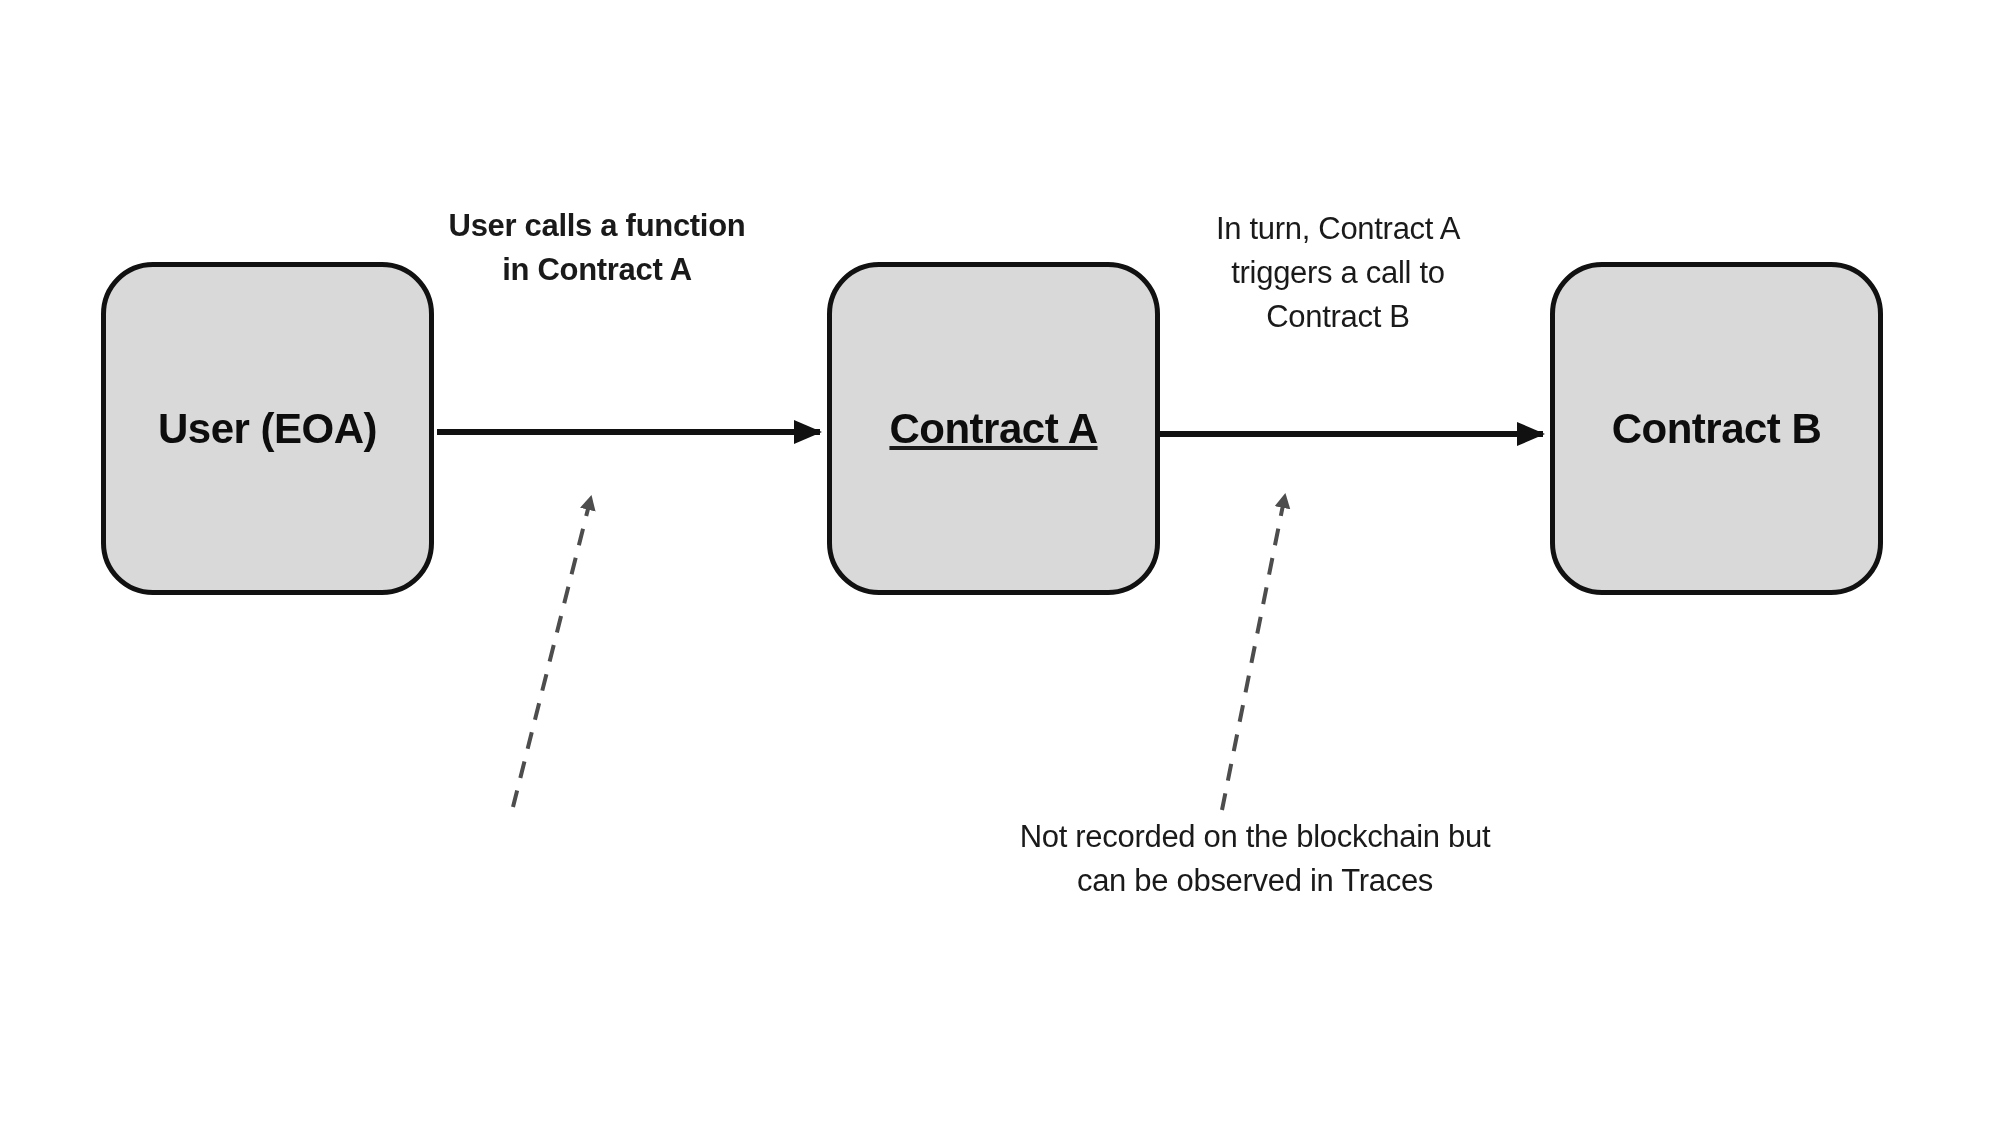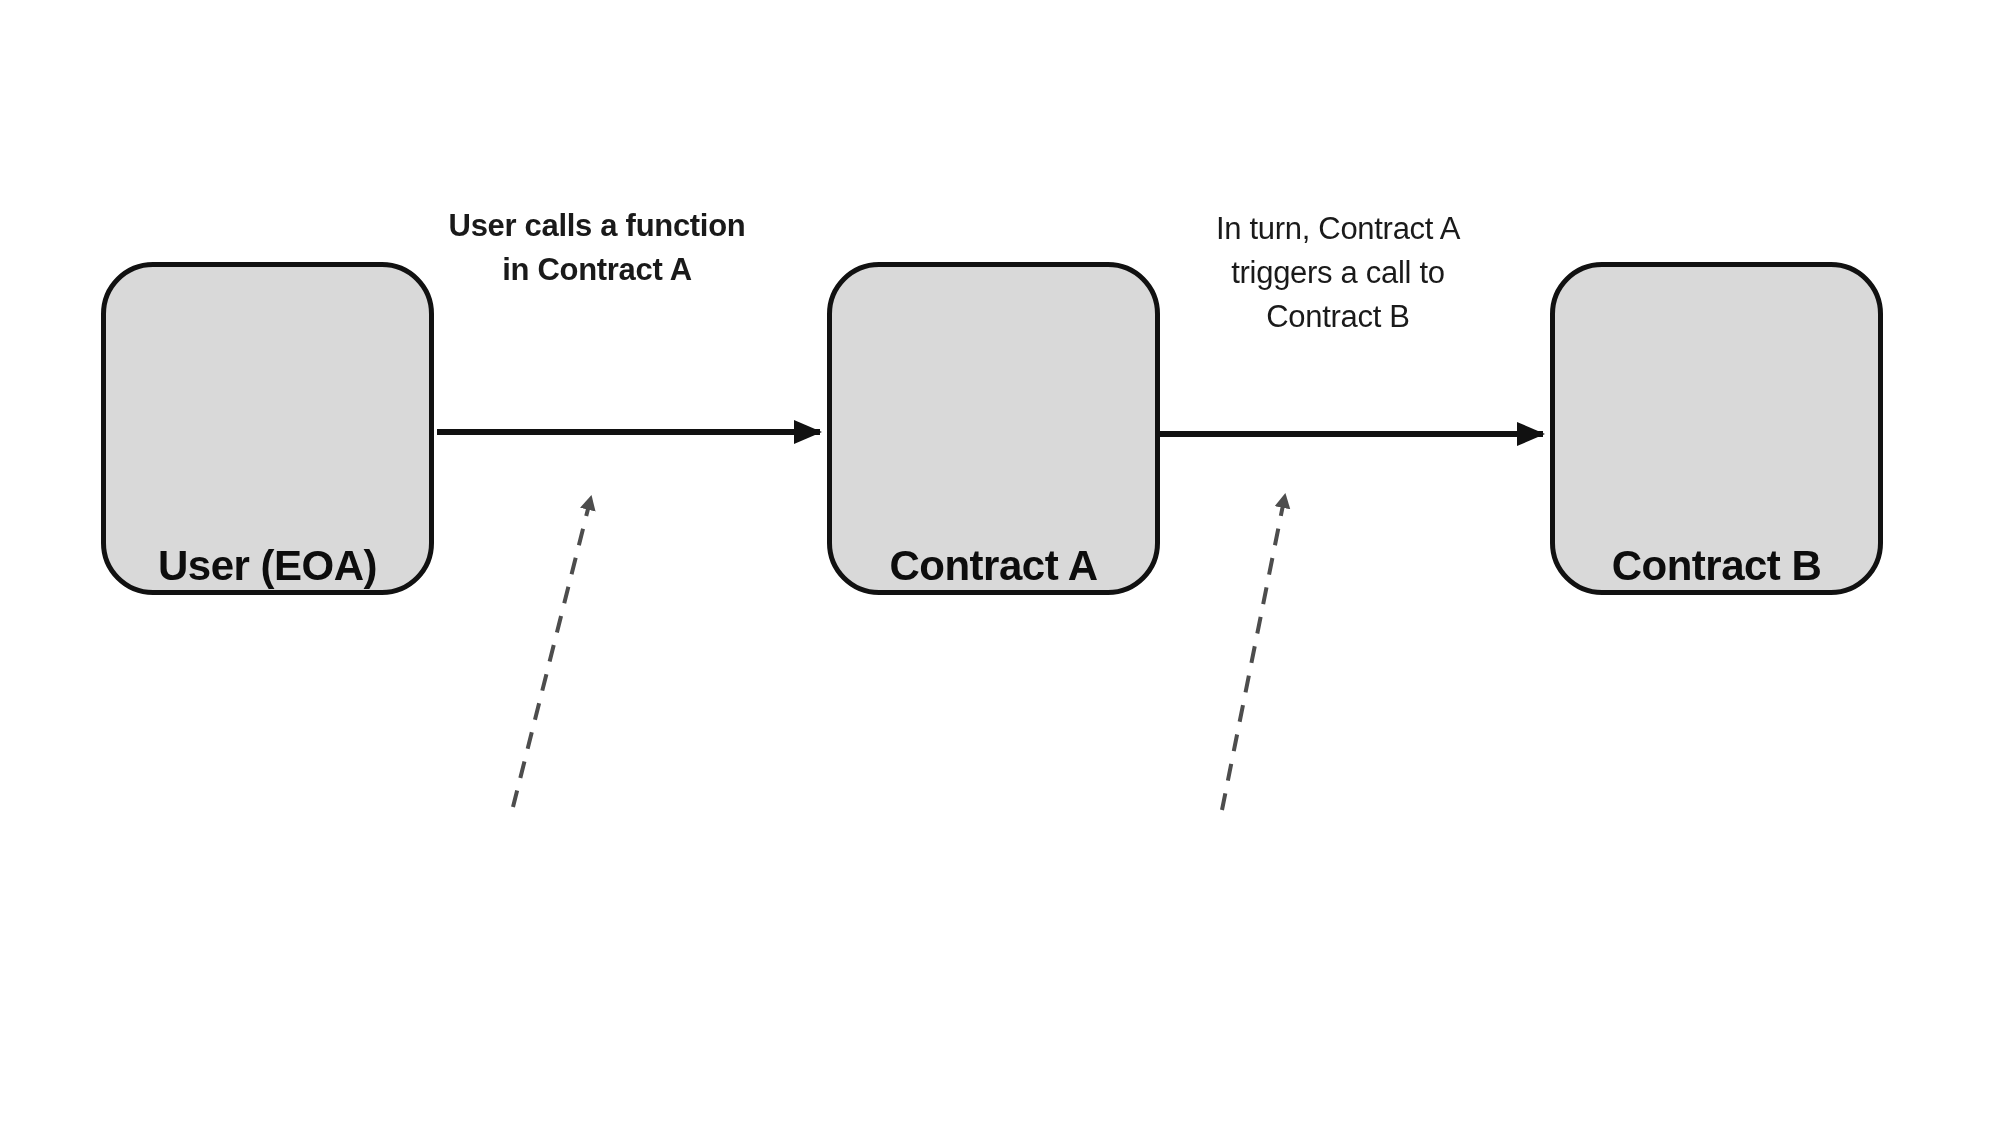--- a/index.html
+++ b/index.html
@@ -18,33 +18,33 @@
   }
   .node {
     position: absolute;
     top: 262px;
     width: 333px;
     height: 333px;
     background: #d9d9d9;
     border: 5px solid #111111;
     border-radius: 52px;
     display: flex;
-    align-items: flex-end;
+    align-items: center;
     justify-content: center;
     box-sizing: border-box;
   }
   .node-label {
     font-size: 42px;
     font-weight: bold;
     color: #0d0d0d;
     letter-spacing: -0.5px;
     white-space: nowrap;
   }
   #node-user    { left: 101px;  }
-  #node-con-a   { left: 827px;  }
+  #node-con-a   { left: 827px; text-decoration: underline;  }
   #node-con-b   { left: 1550px; }
 
   .caption {
     position: absolute;
     text-align: center;
     font-size: 31px;
     line-height: 44px;
     letter-spacing: -0.3px;
     color: #1a1a1a;
     white-space: pre-line;
@@ -109,14 +109,16 @@
   </div>
 
   <div class="caption" id="edge-label-1">User calls a function
 in Contract A</div>
 
   <div class="caption" id="edge-label-2">In turn, Contract A
 triggers a call to
 Contract B</div>
 
 
+  <div class="caption" id="note-2">Not recorded on the blockchain but
+can be observed in Traces</div>
 
 </div>
 
 </body></html>

